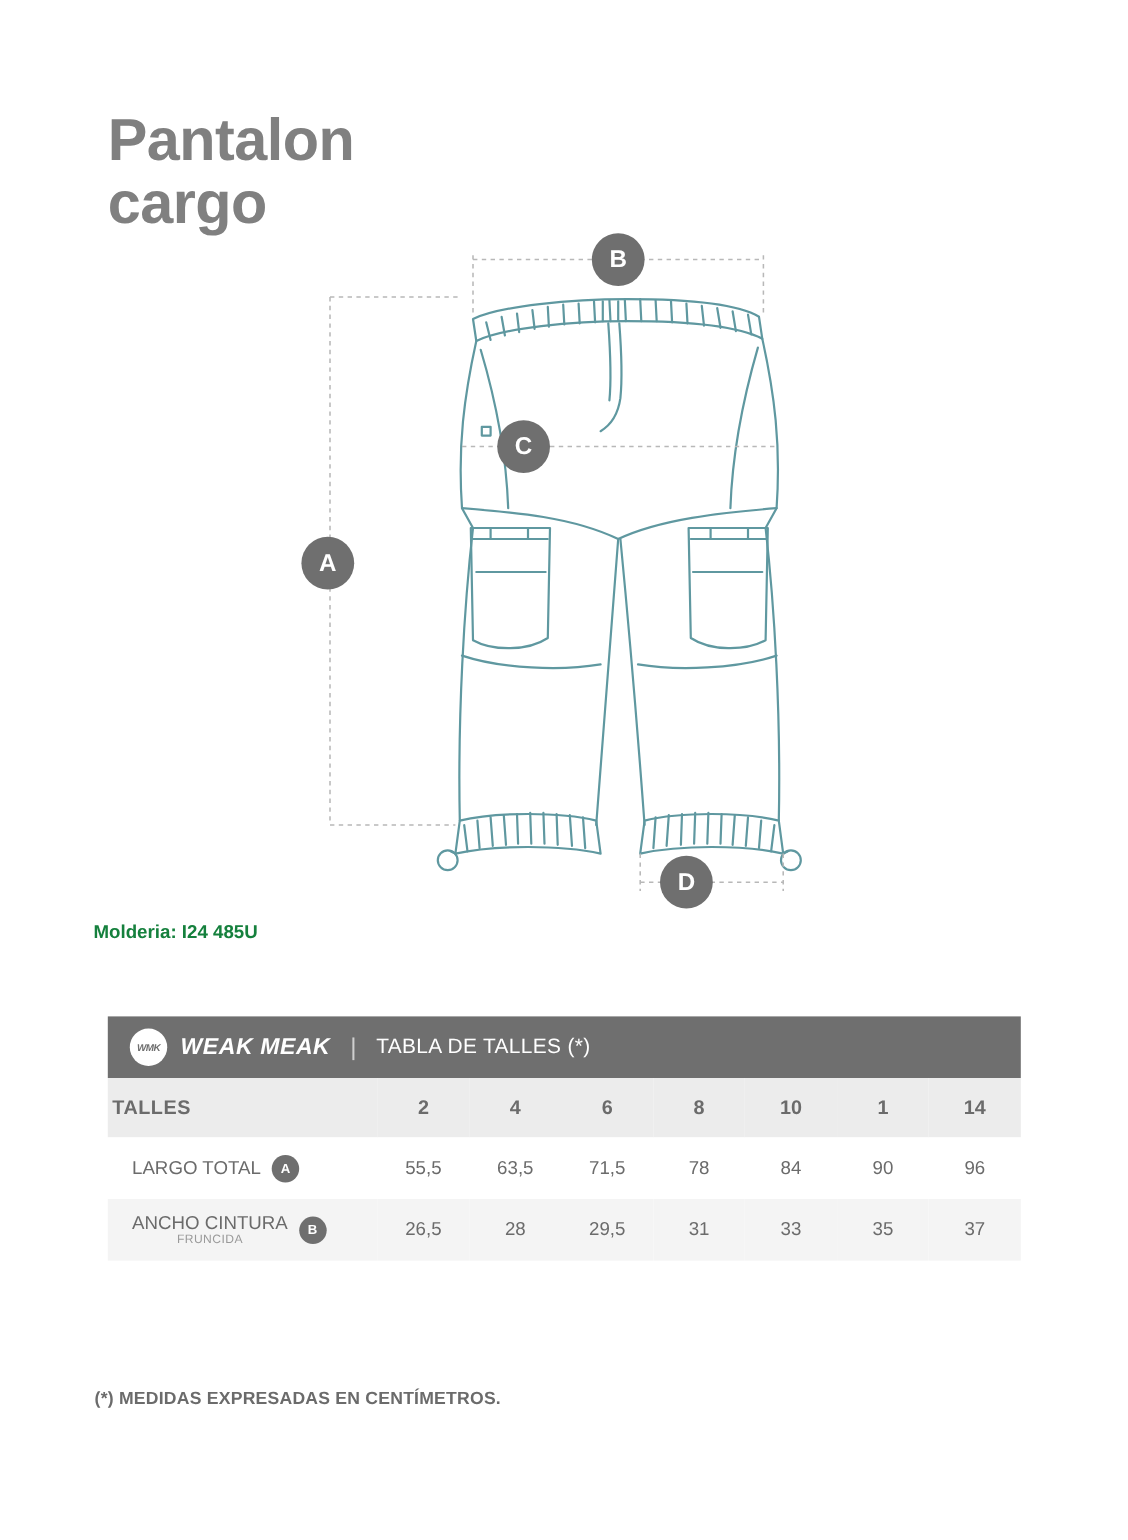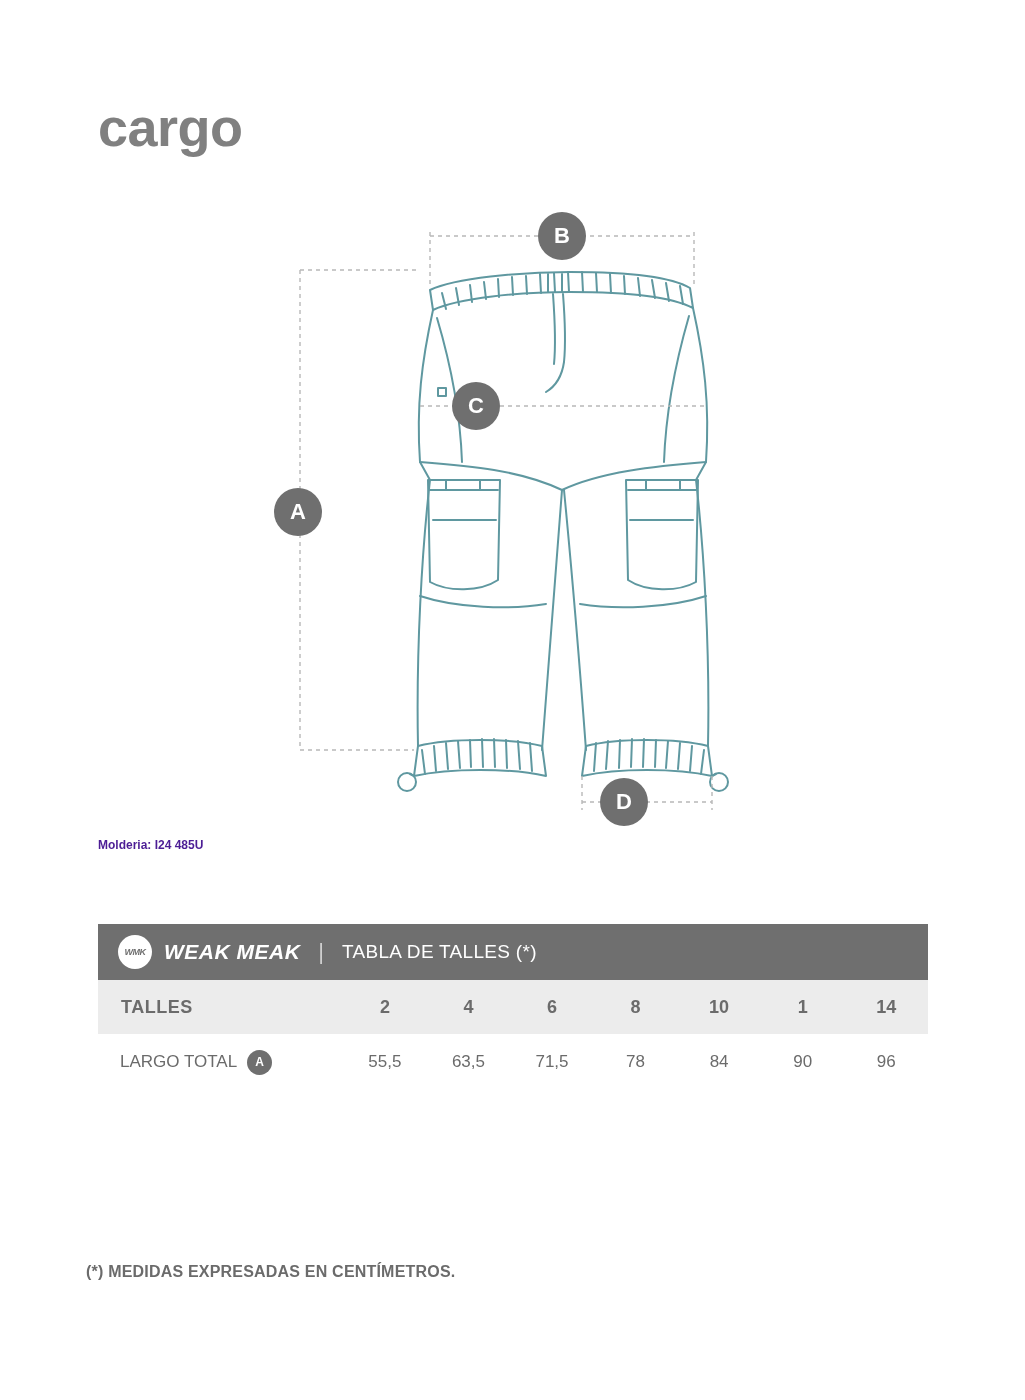--- a/index.html
+++ b/index.html
@@ -60,25 +60,25 @@
     justify-content: center;
   }
   .badge-A { left: 283px; top: 492px; }
   .badge-B { left: 517px; top: 198px; }
   .badge-C { left: 451px; top: 378px; }
   .badge-D { left: 590px; top: 771px; }
 
   
   .molderia {
     position: absolute;
-    left: 98px;
+    left: 85px;
     top: 838px;
-    font-size: 12px;
-    font-weight: bold;
-    color: #4c1d95;
+    font-size: 17px;
+    font-weight: bold;
+    color: #15803d;
   }
 
   
   .table-wrap {
     position: absolute;
     left: 98px;
     top: 900px;
     width: 830px;
   }
   table.sizes {
@@ -141,21 +141,21 @@
 
   .talles-row td {
     background: #ececec;
     height: 54px;
     padding: 0;
     vertical-align: middle;
     font-size: 18px;
     font-weight: bold;
     color: #6b6b6b;
   }
-  .talles-row td.rowlabel { padding-left: 23px; text-align: left; letter-spacing: 0.5px; }
+  .talles-row td.rowlabel { padding-left: 4px; text-align: left; letter-spacing: 0.5px; }
   .talles-row td.num { text-align: center; }
 
   tbody tr td {
     height: 56px;
     padding: 0;
     vertical-align: middle;
     font-size: 17px;
     color: #6b6b6b;
   }
   tbody tr.odd td { background: #ffffff; }
@@ -200,20 +200,21 @@
     color: #6b6b6b;
     letter-spacing: 0.2px;
   }
 </style>
 </head>
 <body>
 
 <div class="page">
 
   <div class="title">
+    <span class="title-line">Pantalon</span>
     <span class="title-line">cargo</span>
   </div>
 
   <div class="illustration">
     <svg width="690" height="640" viewBox="0 0 690 640" fill="none" xmlns="http://www.w3.org/2000/svg">
       <g stroke="#5f98a0" stroke-width="2" fill="none" stroke-linejoin="round" stroke-linecap="round">
 
         <path d="M160 100 C 185 88, 250 82, 300 82 C 350 82, 400 86, 420 98 L 423 118 C 400 106, 350 102, 300 102 C 250 102, 188 108, 163 120 Z"></path>
 
         <path d="M172 103 L176 119"></path>
@@ -377,20 +378,38 @@
           </td>
           <td class="num">55,5</td>
           <td class="num">63,5</td>
           <td class="num">71,5</td>
           <td class="num">78</td>
           <td class="num">84</td>
           <td class="num">90</td>
           <td class="num">96</td>
         </tr>
 
+        <tr class="even">
+          <td class="rowlabel">
+            <div class="rowlabel-inner">
+              <span class="rowlabel-text">
+                <span>ANCHO CINTURA</span>
+                <span class="rowlabel-sub">FRUNCIDA</span>
+              </span>
+              <span class="mini-badge">B</span>
+            </div>
+          </td>
+          <td class="num">26,5</td>
+          <td class="num">28</td>
+          <td class="num">29,5</td>
+          <td class="num">31</td>
+          <td class="num">33</td>
+          <td class="num">35</td>
+          <td class="num">37</td>
+        </tr>
 
 
       </tbody>
     </table>
   </div>
 
   <div class="footnote">(*) MEDIDAS EXPRESADAS EN CENTÍMETROS.</div>
 
 </div>
 

